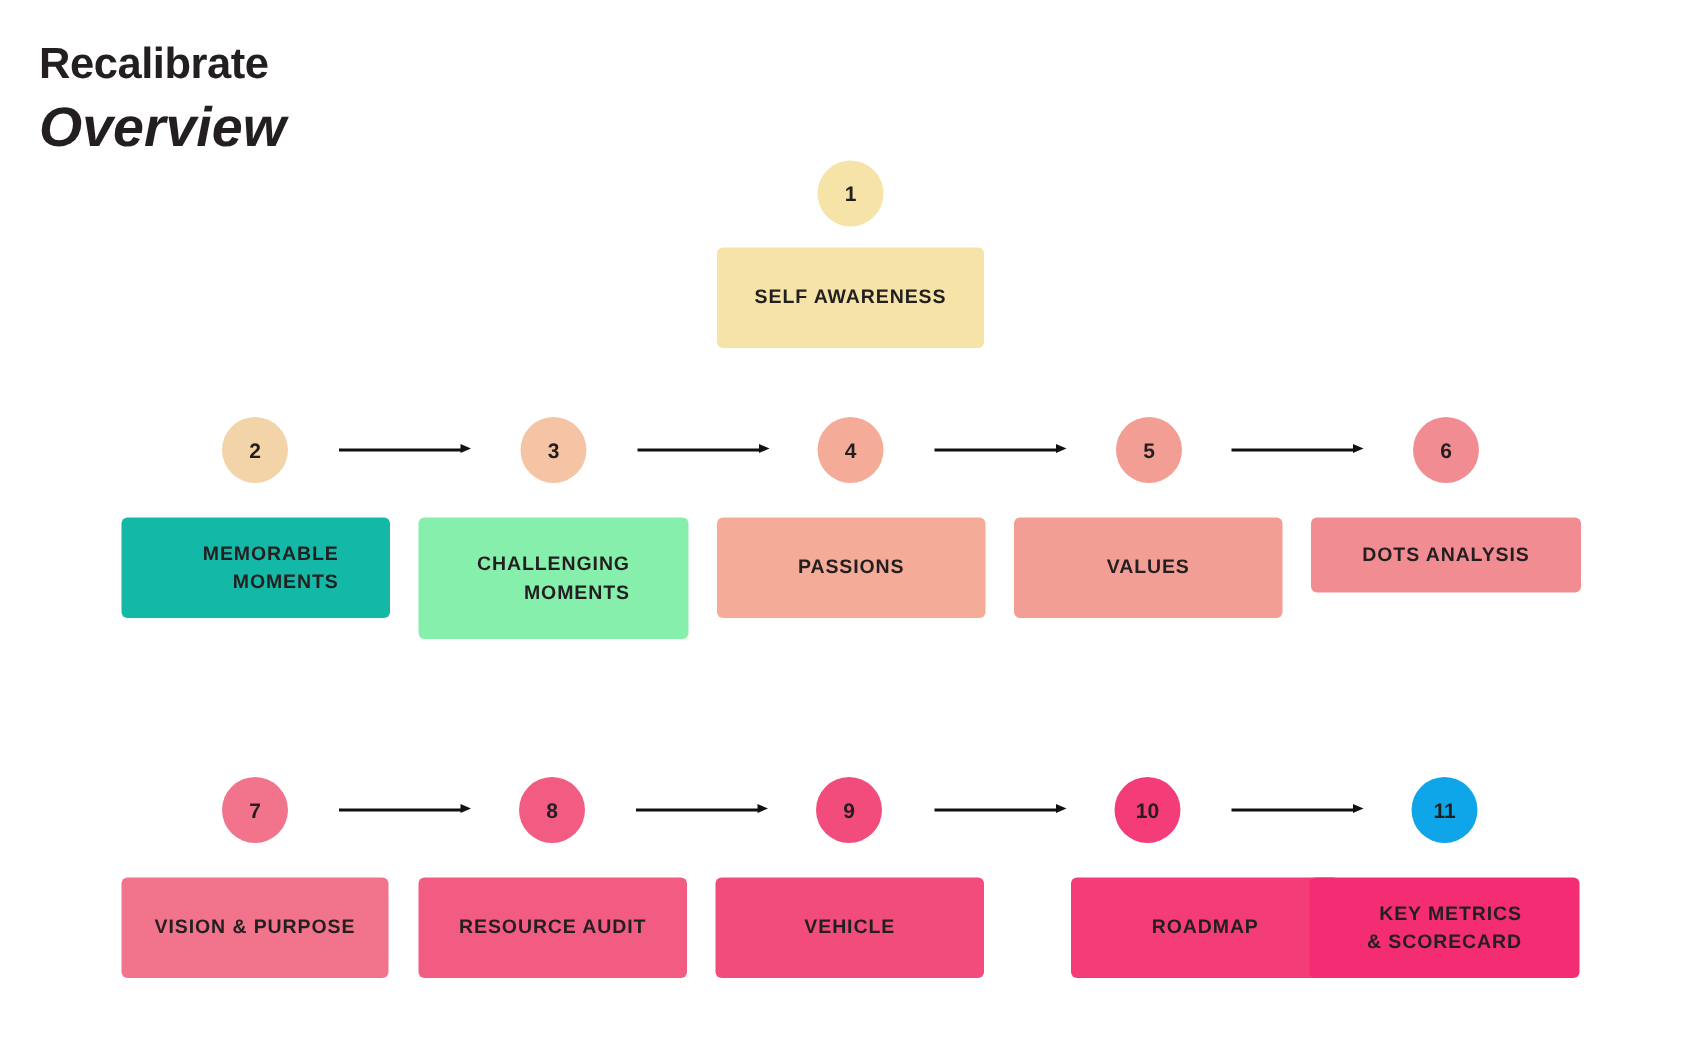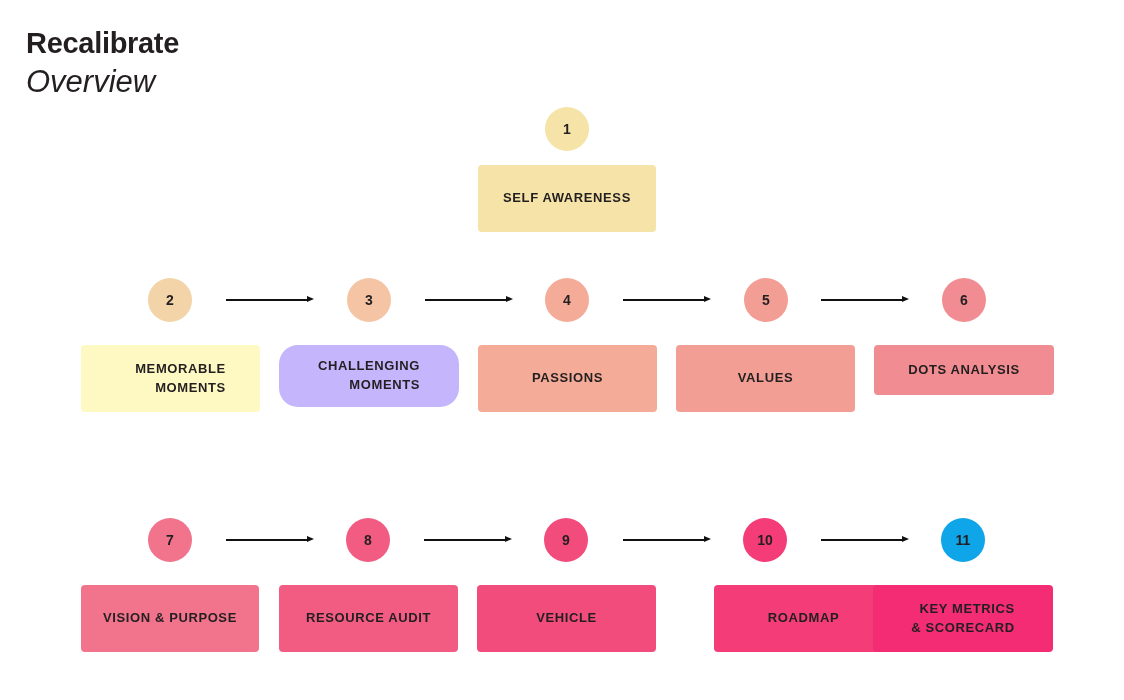--- a/index.html
+++ b/index.html
@@ -24,23 +24,23 @@
   }
   .title {
     font-size: 29px;
     font-weight: 700;
     letter-spacing: -0.3px;
     line-height: 1.05;
     color: #231f20;
     margin: 0;
   }
   .subtitle {
-    font-size: 31px;
+    font-size: 37px;
     font-style: italic;
-    font-weight: 400;
+    font-weight: 700;
     line-height: 1.15;
     color: #231f20;
     margin: 6px 0 0 0;
   }
 
   
   .diagram {
     position: absolute;
     left: 0;
     top: 0;
@@ -130,24 +130,24 @@
       </div>
       <div class="arrow" style="left: 623px; top: 295px; width: 88px;">
         <div class="shaft"></div>
         <div class="head"></div>
       </div>
       <div class="arrow" style="left: 821px; top: 295px; width: 88px;">
         <div class="shaft"></div>
         <div class="head"></div>
       </div>
       <div class="node-circle" style="left: 148px; top: 278px; background: rgb(243, 212, 168);">2</div>
-      <div class="node-box" style="left: 81px; top: 345px; width: 179px; height: 67px; background: #fef9c3; padding-left: 26px;">MEMORABLE
+      <div class="node-box" style="left: 81px; top: 345px; width: 179px; height: 67px; background: #14b8a6; padding-left: 26px;">MEMORABLE
 MOMENTS</div>
       <div class="node-circle" style="left: 347px; top: 278px; background: rgb(245, 196, 164);">3</div>
-      <div class="node-box" style="left: 279px; top: 345px; width: 180px; height: 62px; background: #c4b5fd; border-radius: 19px;">CHALLENGING
+      <div class="node-box" style="left: 279px; top: 345px; width: 180px; height: 81px; background: #86efac;">CHALLENGING
 MOMENTS</div>
       <div class="node-circle" style="left: 545px; top: 278px; background: rgb(244, 171, 151);">4</div>
       <div class="node-box" style="left: 478px; top: 345px; width: 179px; height: 67px; background: rgb(244, 171, 151);">PASSIONS</div>
       <div class="node-circle" style="left: 744px; top: 278px; background: rgb(243, 158, 149);">5</div>
       <div class="node-box" style="left: 676px; top: 345px; width: 179px; height: 67px; background: rgb(243, 158, 149);">VALUES</div>
       <div class="node-circle" style="left: 942px; top: 278px; background: rgb(241, 141, 146);">6</div>
       <div class="node-box" style="left: 874px; top: 345px; width: 180px; height: 50px; background: rgb(241, 141, 146);">DOTS ANALYSIS</div>
     </div>
     <div>
       <div class="arrow" style="left: 226px; top: 535px; width: 88px;">

